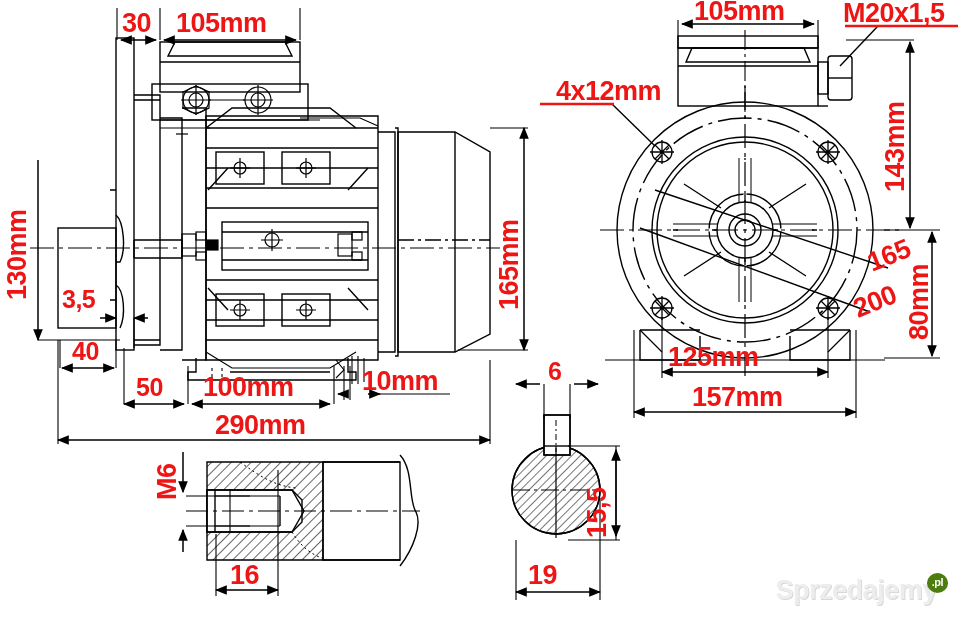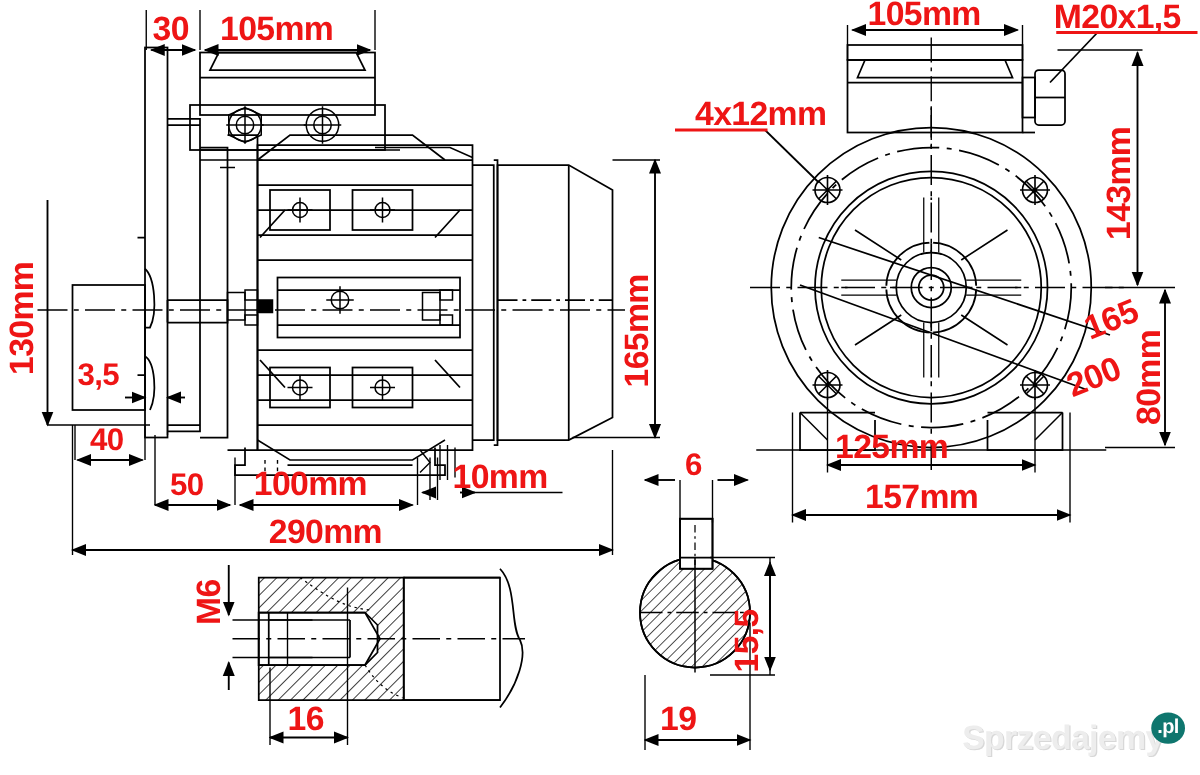--- a/index.html
+++ b/index.html
@@ -24,23 +24,23 @@
     font-weight:bold;
     font-size:27px;
     color:#ededed;
     text-shadow:1px 1px 0 #d8d8d8;
     letter-spacing:-0.5px;
     user-select:none;
     display:flex;align-items:center;
   }
   .wm .dot{
     display:inline-block;
-    background:#0f766e;color:#fff;
+    background:#4d7c0f;color:#fff;
     border-radius:50%;
-    font-size:16px;
+    font-size:11px;
     padding:4px 5px 5px 5px;
     margin-left:-10px;
     margin-top:-16px;
     text-shadow:none;
     line-height:1;
   }
 </style>
 </head>
 <body>
 

